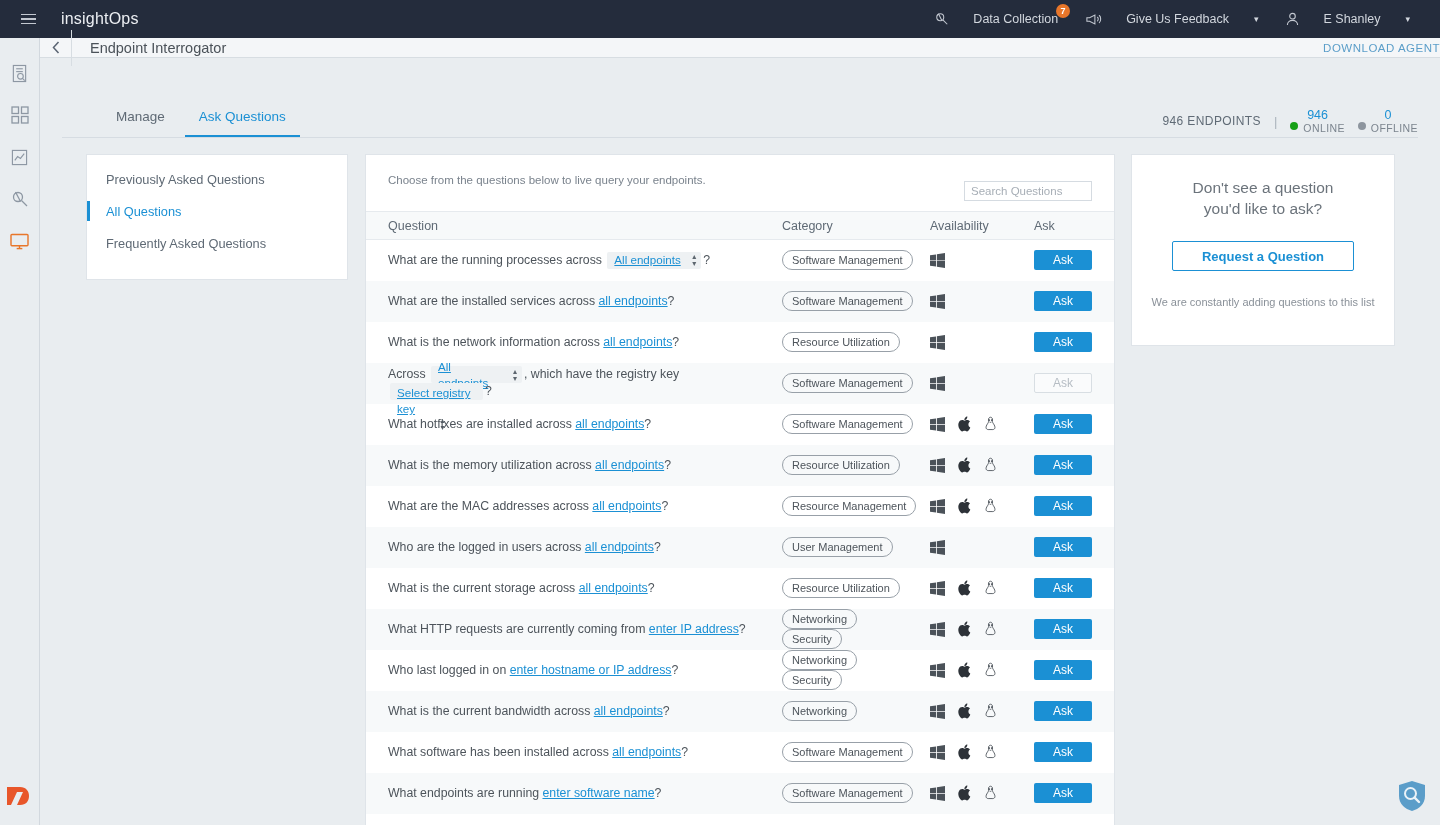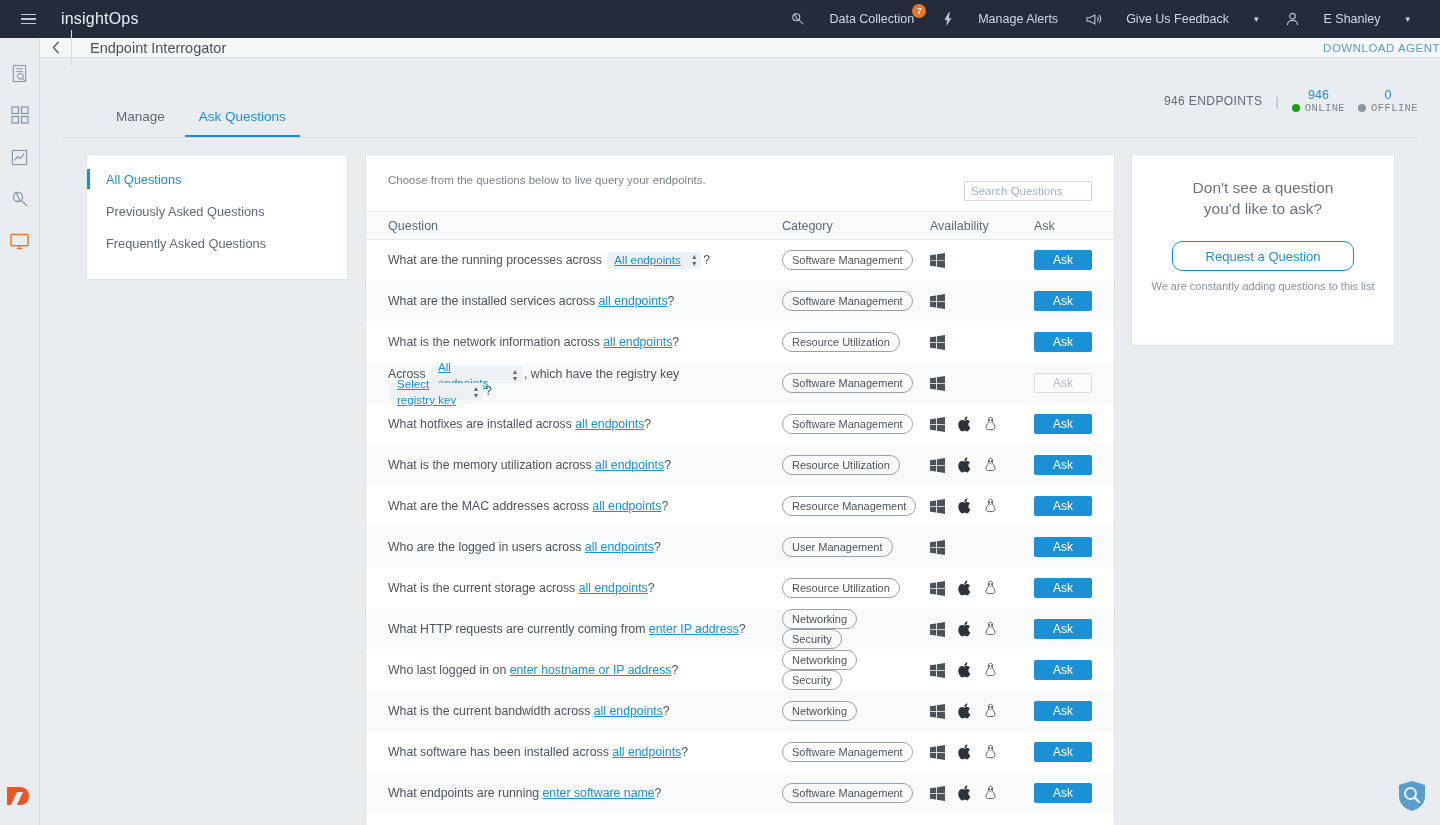--- a/index.html
+++ b/index.html
@@ -68,27 +68,27 @@
   }
   .tabs { display: flex; margin-left: 62px; }
   .tab {
     padding: 0 14px 11px 14px; font-size: 13.5px; color: #5f6a75; cursor: pointer;
     border-bottom: 3px solid transparent; margin-right: 6px;
   }
   .tab.active { color: #1b90d4; border-bottom-color: #1b90d4; }
   .tabbar-line { position: absolute; left: 22px; right: 22px; bottom: 0; height: 1px; background: #d6dce2; }
   .endpoints {
     margin-left: auto; margin-right: 22px; display: flex; align-items: center;
-    gap: 13px; padding-bottom: 24px;
+    gap: 13px; padding-bottom: 4px;
   }
   .ep-total { font-size: 12px; color: #5f6a75; letter-spacing: .4px; }
   .ep-div { color: #aab3bc; }
   .ep-stat { display: flex; flex-direction: column; align-items: center; }
   .ep-num { font-size: 12.5px; color: #1b90d4; line-height: 14px; }
-  .ep-lbl { font-size: 10.5px; color: #7b848e; letter-spacing: .4px; display: flex; align-items: center; gap: 5px; font-family: Liberation Mono, monospace; }
+  .ep-lbl { font-size: 10.5px; color: #7b848e; letter-spacing: .4px; display: flex; gap: 5px; }
   .dot { width: 8px; height: 8px; border-radius: 50%; display: inline-block; }
   .dot.on { background: #16a016; }
   .dot.off { background: #8d959e; }
 
   
   .left-card {
     position: absolute; top: 154px; left: 86px; width: 262px; height: 126px;
     background: #fff; border: 1px solid #dfe4e9;
   }
   .nav-item {
@@ -133,21 +133,21 @@
   .qlink { color: #1b90d4; text-decoration: underline; cursor: pointer; }
   .qselect {
     display: inline-flex; align-items: center; justify-content: space-between;
     background: #eef1f3; border-radius: 2px; padding: 2px 5px 2px 7px;
     vertical-align: middle; margin: 0 2px; height: 17px;
   }
   .qselect .qsv { color: #1b90d4; text-decoration: underline; font-size: 11.6px; }
   .qselect .spin { margin-left: 10px; color: #5d666f; font-size: 8px; line-height: 7px; display: flex; flex-direction: column; }
   .sel-w1 { width: 94px; }
   .sel-w2 { width: 91px; }
-  .sel-w3 { width: 93px; }
+  .sel-w3 { width: 93px; flex-direction: column; }
 
   .pill {
     display: inline-block; border: 1px solid #98a0a8; border-radius: 10px;
     padding: 3px 9px; font-size: 11px; color: #4d545b; margin-right: 4px; white-space: nowrap;
   }
   .os-icons { display: flex; align-items: center; gap: 13px; }
   .os-icons svg { display: block; }
 
   .ask-btn {
     background: #1b90d4; color: #fff; border: none; border-radius: 2px;
@@ -157,23 +157,23 @@
   .ask-btn.disabled { background: #fafbfc; color: #b6bdc4; border: 1px solid #d8dee3; cursor: default; }
 
   .right-card {
     position: absolute; top: 154px; left: 1131px; width: 264px; height: 192px;
     background: #fff; border: 1px solid #dfe4e9; text-align: center; padding: 22px 18px;
   }
   .rc-title { font-size: 15.5px; color: #6b737b; line-height: 21px; font-weight: normal; }
   .req-btn {
     margin: 22px auto 0 auto; display: block; width: 182px; height: 30px;
     border: 1px solid #1b90d4; background: #fff; color: #1b90d4; font-size: 13px;
-    cursor: pointer; font-family: "Liberation Sans", sans-serif; border-radius: 10px;
-  }
-  .rc-note { margin-top: 8px; font-size: 11px; color: #8a9199; line-height: 15px; }
+    cursor: pointer; font-family: "Liberation Sans", sans-serif; border-radius: 2px; font-weight: bold;
+  }
+  .rc-note { margin-top: 24px; font-size: 11px; color: #8a9199; line-height: 15px; }
 
   .help-widget { position: absolute; right: 13px; bottom: 13px; width: 30px; height: 32px; cursor: pointer; }
 </style>
 </head>
 <body>
 
 <div class="topbar">
   <div class="hamburger">
       <i></i>
       <i></i>
@@ -187,28 +187,20 @@
         <svg width="14" height="14" viewBox="0 0 16 16" fill="none" stroke="#c3c8d1" stroke-width="1.2">
           <circle cx="6" cy="6" r="4"></circle>
             <line x1="9" y1="9" x2="14" y2="14"></line>
             <line x1="4" y1="2" x2="8" y2="10"></line>
         </svg>
       </span>
       <span>Data Collection</span>
       <span class="badge">7</span>
     </div>
 
-    <div class="tr-item">
-      <span>
-        <svg width="12" height="14" viewBox="0 0 10 16">
-            <path d="M6 0L1 9h3l-1 7 6-9H6l1-7z" fill="#c3c8d1"></path>
-          </svg>
-      </span>
-      <span>Manage Alerts</span>
-    </div>
 
     <div class="tr-item">
       <span>
         <svg width="16" height="13" viewBox="0 0 18 14" fill="none" stroke="#c3c8d1" stroke-width="1.2">
           <path d="M1 5v4h3l6 3V2L4 5H1z"></path>
             <path d="M13 4.5c1 .8 1 3.2 0 4" stroke-linecap="round"></path>
             <path d="M15 2.5c2 1.6 2 6.4 0 8" stroke-linecap="round"></path>
         </svg>
       </span>
       <span>Give Us Feedback</span>
@@ -303,22 +295,22 @@
       <div class="ep-lbl">
         <span class="dot off"></span>
         <span>OFFLINE</span>
       </div>
     </div>
   </div>
   <div class="tabbar-line"></div>
 </div>
 
 <div class="left-card">
+  <div class="nav-item">Previously Asked Questions</div>
   <div class="nav-item active">All Questions</div>
-  <div class="nav-item">Previously Asked Questions</div>
   <div class="nav-item">Frequently Asked Questions</div>
 </div>
 
 <div class="main-card">
   <div class="card-head">
     <div>
       <div class="card-sub">Choose from the questions below to live query your endpoints.</div>
     </div>
     <input class="search-box" type="text" placeholder="Search Questions" style="">
   </div>

